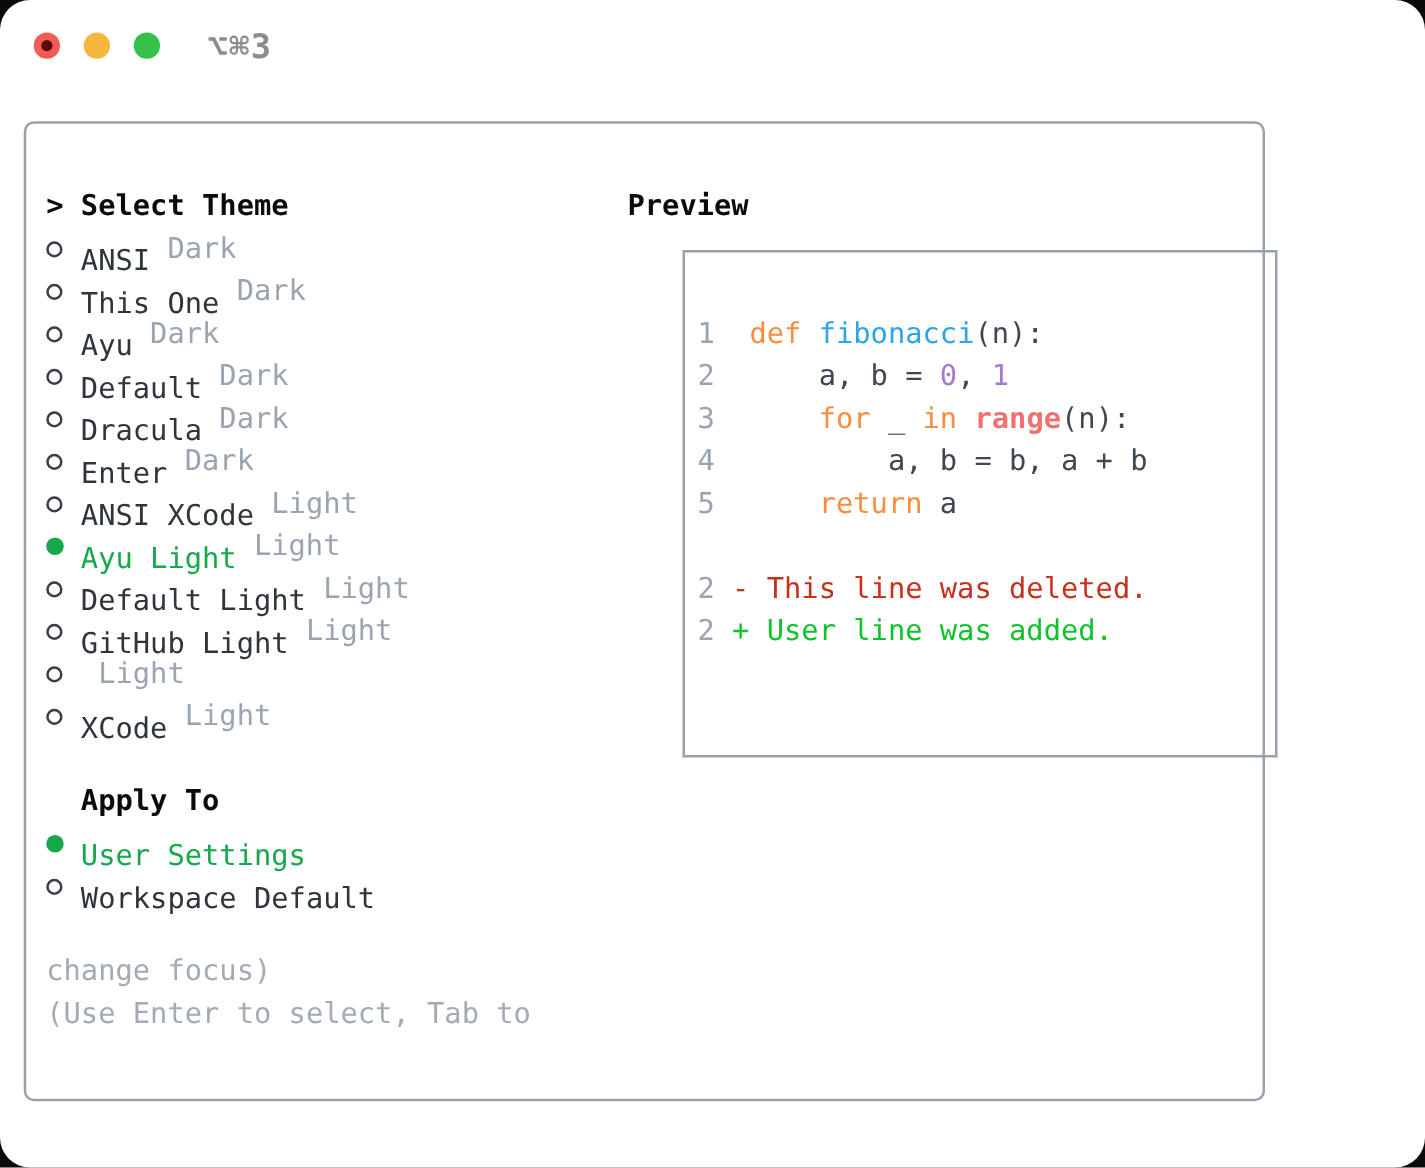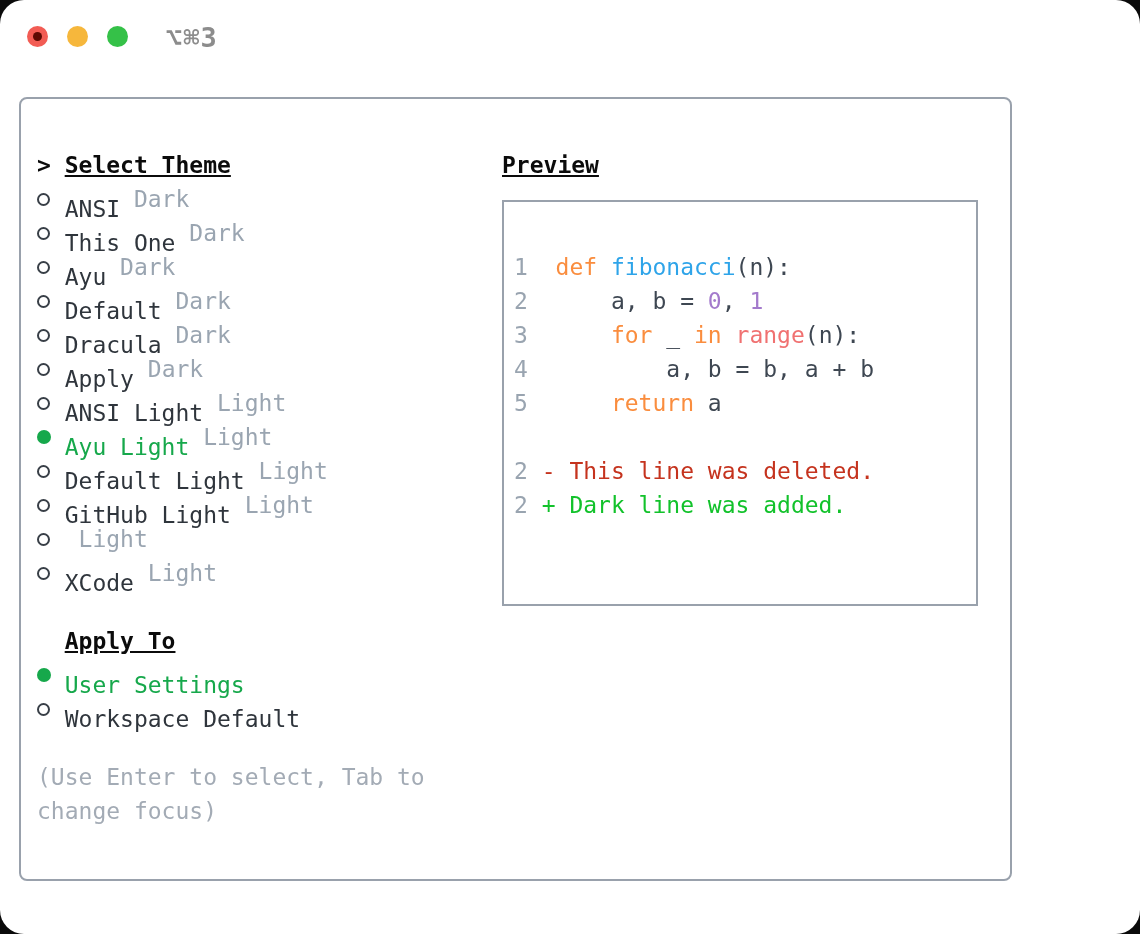--- a/index.html
+++ b/index.html
@@ -42,21 +42,21 @@
     box-sizing: border-box;
     display: flex;
     padding: 49px 0 0 16px;
     font-size: 23px; line-height: 34px;
     color: var(--text-dark);
   }
   .left-col  { width: 465px; flex: none; }
   .right-col { flex: 1; }
 
   .row { height: 34px; white-space: pre; display: flex; align-items: center; }
-  .hdr { font-weight: bold; color: var(--header-black); text-decoration: underline; }
+  .hdr { font-weight: bold; color: var(--header-black); }
   .prefix { font-weight: bold; color: var(--header-black); display: inline-block; width: 2ch; }
 
   .marker-col { display: inline-flex; width: 2ch; align-items: center; flex: none; }
   .radio {
     width: 13px; height: 13px; border-radius: 50%;
     border: 2px solid #383F47; box-sizing: border-box; display: inline-block;
   }
   .radio.on { border: none; background: var(--selected-green); width: 14px; height: 14px; }
   .item-label { color: var(--text-dark); margin-top: 20px; }
   .item-label.sel { color: var(--selected-green); }
@@ -66,29 +66,30 @@
   .hint-line { height: 34px; line-height: 34px; color: var(--hint-gray); white-space: pre; }
 
   
   .preview-hdr { margin-bottom: 18px; align-items: center; }
   .preview-box {
     width: 476px; height: 406px;
     border: 2px solid var(--panel-border);
     box-sizing: border-box;
     padding: 48px 12px 0 10px;
     overflow: hidden;
+    margin-left: 44px;
   }
   .crow { height: 34px; line-height: 34px; white-space: pre; color: var(--code-plain); }
   .ln  { display: inline-block; width: 3ch; color: var(--ln-gray); }
   .ln2 { display: inline-block; width: 2ch; color: var(--ln-gray); }
   .mk  { display: inline-block; width: 2ch; }
   .c-kw  { color: var(--kw-orange); }
   .c-fn  { color: var(--fn-blue); }
   .c-num { color: var(--num-purple); }
-  .c-bi  { color: var(--bi-coral); }
+  .c-bi  { color: var(--bi-coral); font-weight: bold; }
   .c-p   { color: var(--code-plain); }
   .d-ctx { color: var(--diff-ctx); }
   .d-del { color: var(--diff-del); }
   .d-add { color: var(--diff-add); }
 </style>
 </head>
 <body>
 
 <div class="page">
 
@@ -109,22 +110,22 @@
       <div class="row">
         <span class="prefix">&gt;</span><span class="hdr">Select Theme</span>
       </div>
 
       <div id="theme-list">
           <div class="row"><span class="marker-col"><span class="radio"></span></span><span class="item-label">ANSI</span><span class="variant">Dark</span></div>
           <div class="row"><span class="marker-col"><span class="radio"></span></span><span class="item-label">This One</span><span class="variant">Dark</span></div>
           <div class="row"><span class="marker-col"><span class="radio"></span></span><span class="item-label">Ayu</span><span class="variant">Dark</span></div>
           <div class="row"><span class="marker-col"><span class="radio"></span></span><span class="item-label">Default</span><span class="variant">Dark</span></div>
           <div class="row"><span class="marker-col"><span class="radio"></span></span><span class="item-label">Dracula</span><span class="variant">Dark</span></div>
-          <div class="row"><span class="marker-col"><span class="radio"></span></span><span class="item-label">Apply</span><span class="variant">Dark</span></div>
-          <div class="row"><span class="marker-col"><span class="radio"></span></span><span class="item-label">ANSI Light</span><span class="variant">Light</span></div>
+          <div class="row"><span class="marker-col"><span class="radio"></span></span><span class="item-label">Enter</span><span class="variant">Dark</span></div>
+          <div class="row"><span class="marker-col"><span class="radio"></span></span><span class="item-label">ANSI XCode</span><span class="variant">Light</span></div>
           <div class="row"><span class="marker-col"><span class="radio on"></span></span><span class="item-label sel">Ayu Light</span><span class="variant">Light</span></div>
           <div class="row"><span class="marker-col"><span class="radio"></span></span><span class="item-label">Default Light</span><span class="variant">Light</span></div>
           <div class="row"><span class="marker-col"><span class="radio"></span></span><span class="item-label">GitHub Light</span><span class="variant">Light</span></div>
           <div class="row"><span class="marker-col"><span class="radio"></span></span><span class="variant">Light</span></div>
           <div class="row"><span class="marker-col"><span class="radio"></span></span><span class="item-label">XCode</span><span class="variant">Light</span></div>
         </div>
 
       <div class="spacer"></div>
 
       <div class="row">
@@ -132,37 +133,37 @@
       </div>
 
       <div id="apply-list">
           <div class="row"><span class="marker-col"><span class="radio on"></span></span><span class="item-label sel">User Settings</span></div>
           <div class="row"><span class="marker-col"><span class="radio"></span></span><span class="item-label">Workspace Default</span></div>
         </div>
 
       <div class="spacer"></div>
 
       <div id="hint">
+          <div class="hint-line">change focus)</div>
           <div class="hint-line">(Use Enter to select, Tab to</div>
-          <div class="hint-line">change focus)</div>
         </div>
     </div>
 
     <div class="right-col">
       <div class="row preview-hdr">
         <span class="hdr">Preview</span>
       </div>
       <div class="preview-box">
         <div id="code">
             <div class="crow"><span class="ln">1</span><span class="c-kw">def</span><span class="c-p"> </span><span class="c-fn">fibonacci</span><span class="c-p">(n):</span></div>
             <div class="crow"><span class="ln">2</span><span class="c-p">    a, b = </span><span class="c-num">0</span><span class="c-p">, </span><span class="c-num">1</span></div>
             <div class="crow"><span class="ln">3</span><span class="c-p">    </span><span class="c-kw">for</span><span class="c-p"> _ </span><span class="c-kw">in</span><span class="c-p"> </span><span class="c-bi">range</span><span class="c-p">(n):</span></div>
             <div class="crow"><span class="ln">4</span><span class="c-p">        a, b = b, a + b</span></div>
             <div class="crow"><span class="ln">5</span><span class="c-p">    </span><span class="c-kw">return</span><span class="c-p"> a</span></div>
             <div class="crow"></div>
             <div class="crow"><span class="ln2">2</span><span class="mk d-del">-</span><span class="d-del">This line was deleted.</span></div>
-            <div class="crow"><span class="ln2">2</span><span class="mk d-add">+</span><span class="d-add">Dark line was added.</span></div>
+            <div class="crow"><span class="ln2">2</span><span class="mk d-add">+</span><span class="d-add">User line was added.</span></div>
           </div>
       </div>
     </div>
 
   </div>
 </div>
 
 </body></html>

